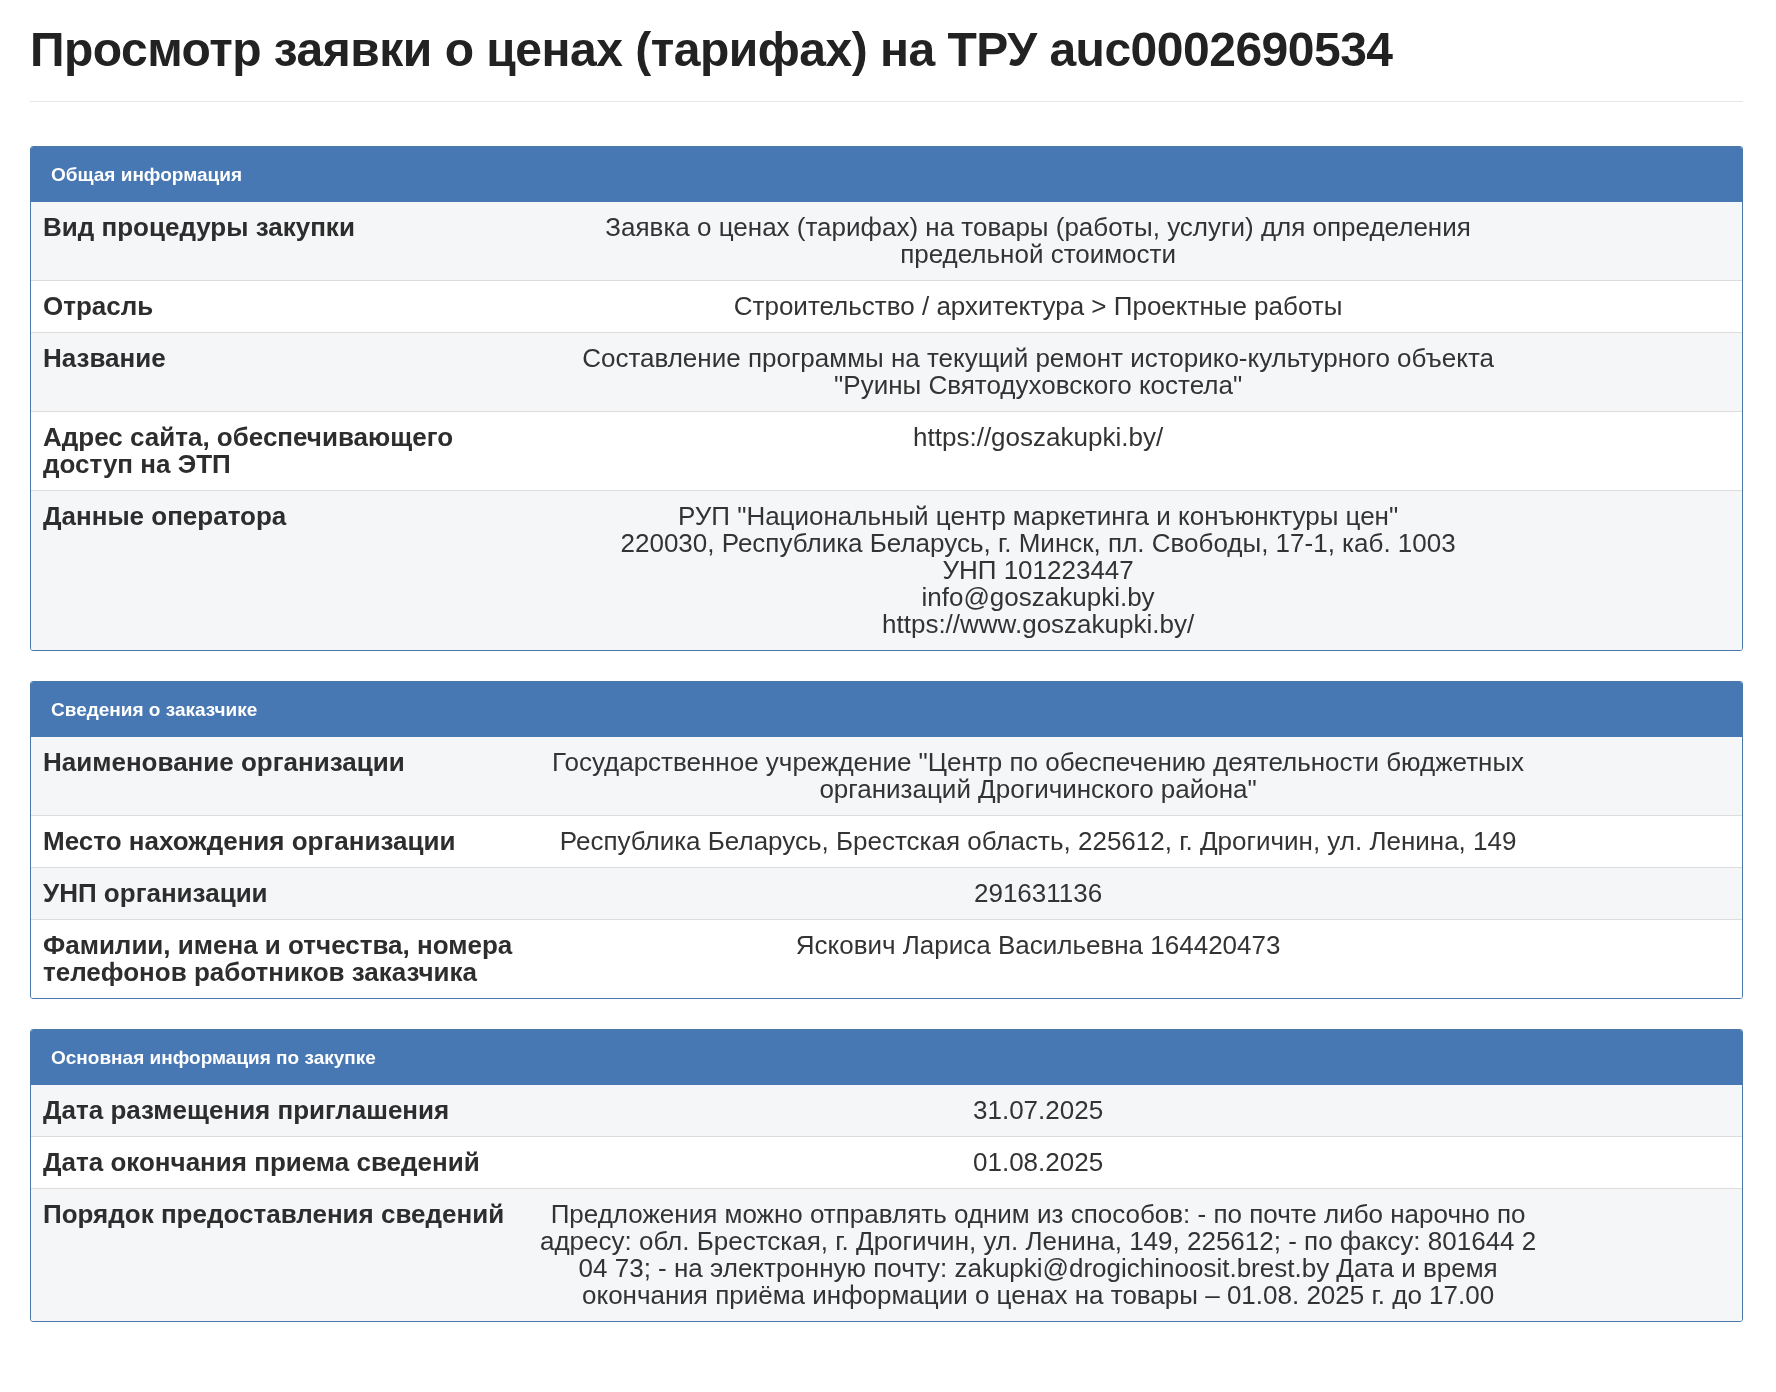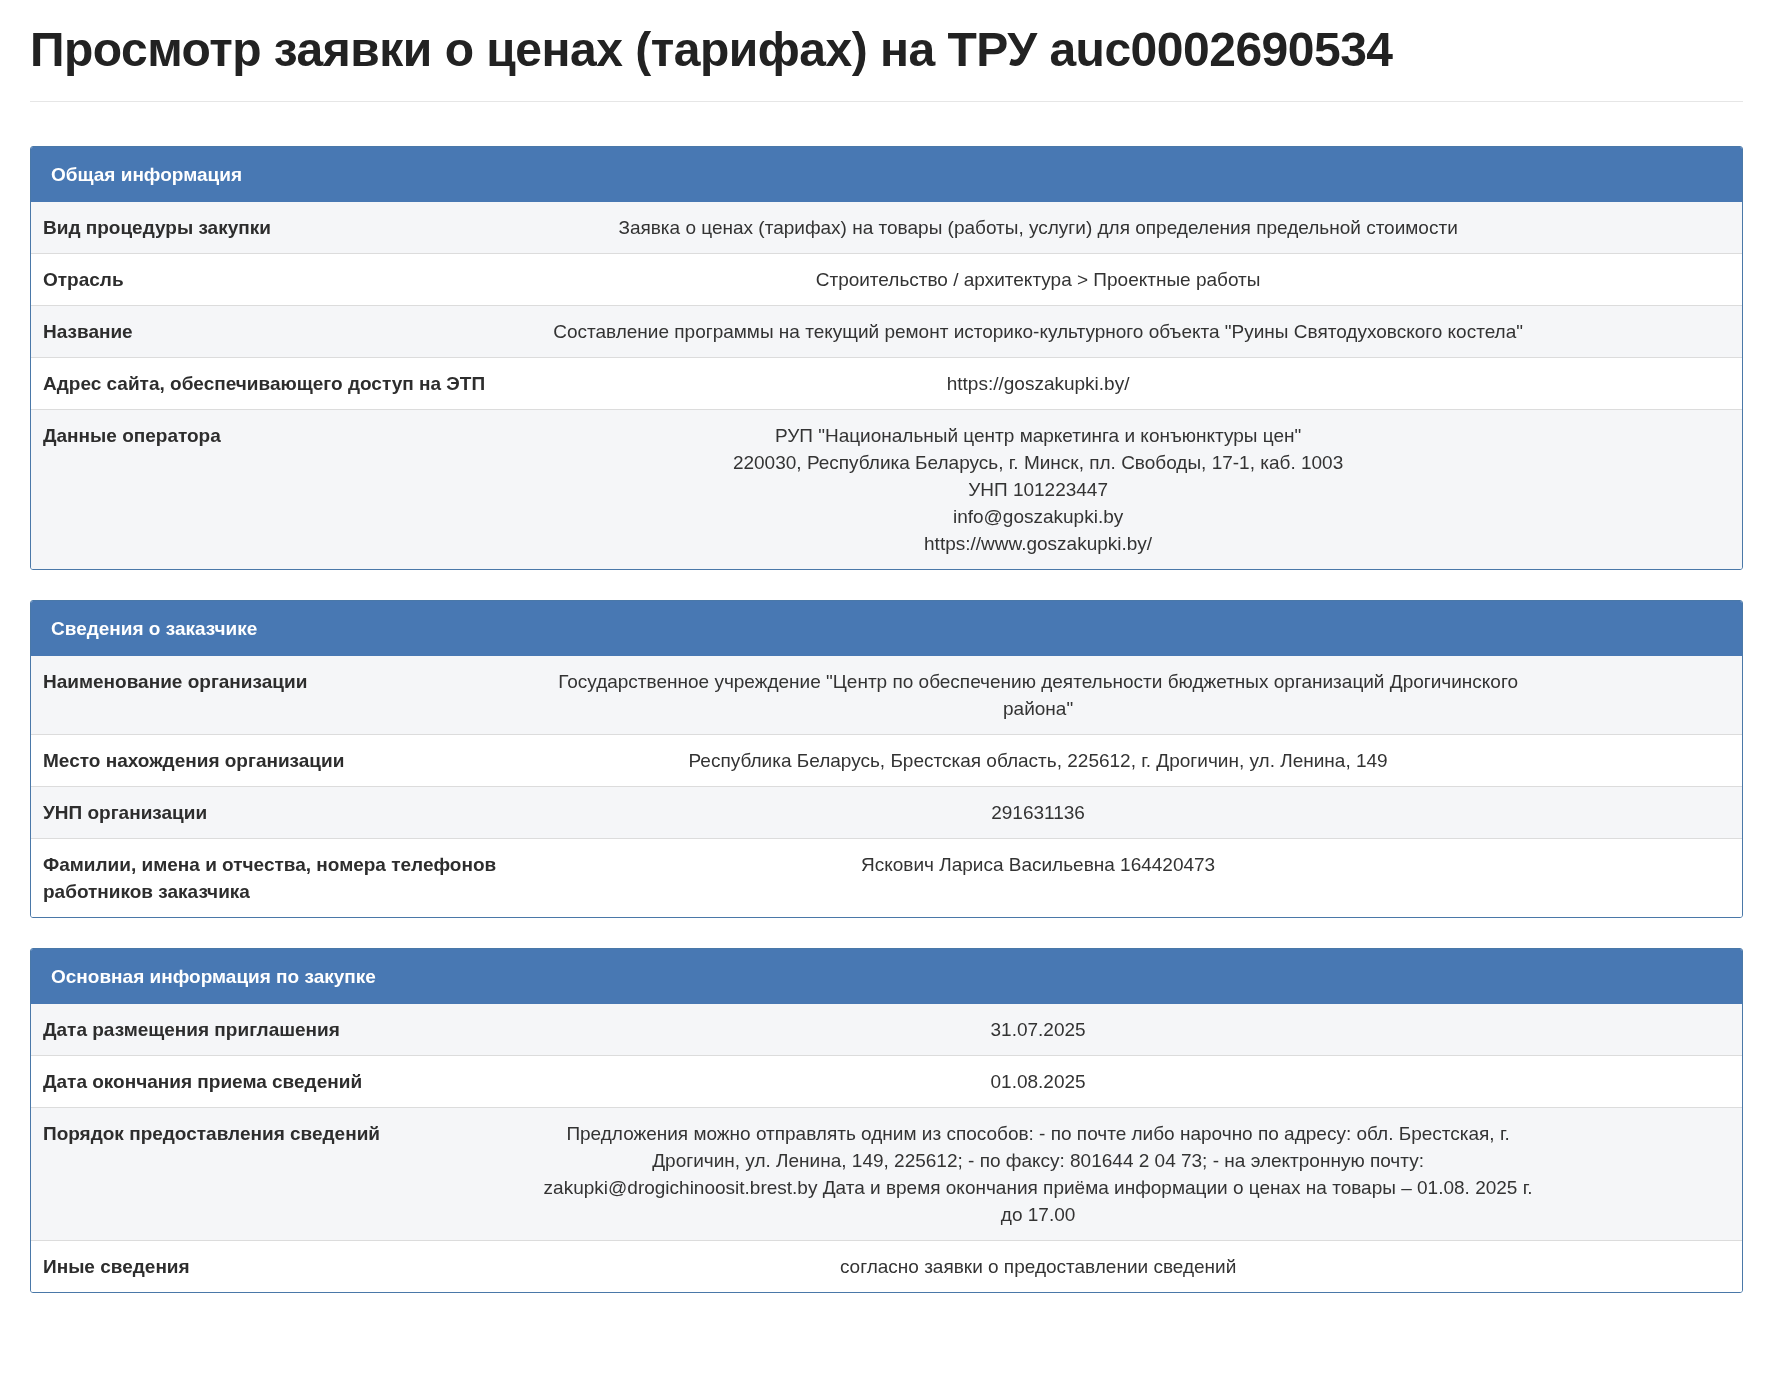--- a/index.html
+++ b/index.html
@@ -48,21 +48,21 @@
     background:var(--header-bg);
     color:#ffffff;
     font-size:19px;
     font-weight:700;
     line-height:27px;
     padding:14px 20px;
   }
   table.info-table{
     width:100%;
     border-collapse:collapse;
-    font-size:19px;
+    font-size:26px;
     line-height:27px;
   }
   table.info-table tr:nth-child(odd){background:var(--stripe-bg);}
   table.info-table tr:nth-child(even){background:#ffffff;}
   table.info-table tr + tr td{border-top:1px solid var(--row-divider);}
   td{
     vertical-align:top;
     padding:12px 12px;
   }
   td.row-label{
@@ -149,21 +149,17 @@
               <td class="row-value">31.07.2025</td>
             </tr>
             <tr>
               <td class="row-label">Дата окончания приема сведений</td>
               <td class="row-value">01.08.2025</td>
             </tr>
             <tr>
               <td class="row-label">Порядок предоставления сведений</td>
               <td class="row-value">Предложения можно отправлять одним из способов: - по почте либо нарочно по адресу: обл. Брестская, г. Дрогичин, ул. Ленина, 149, 225612; - по факсу: 801644 2 04 73; - на электронную почту: zakupki@drogichinoosit.brest.by Дата и время окончания приёма информации о ценах на товары – 01.08. 2025 г. до 17.00</td>
             </tr>
-            <tr>
-              <td class="row-label">Иные сведения</td>
-              <td class="row-value">согласно заявки о предоставлении сведений</td>
-            </tr>
           </tbody>
         </table>
       </section>
     </div>
 </div>
 
 </body></html>

